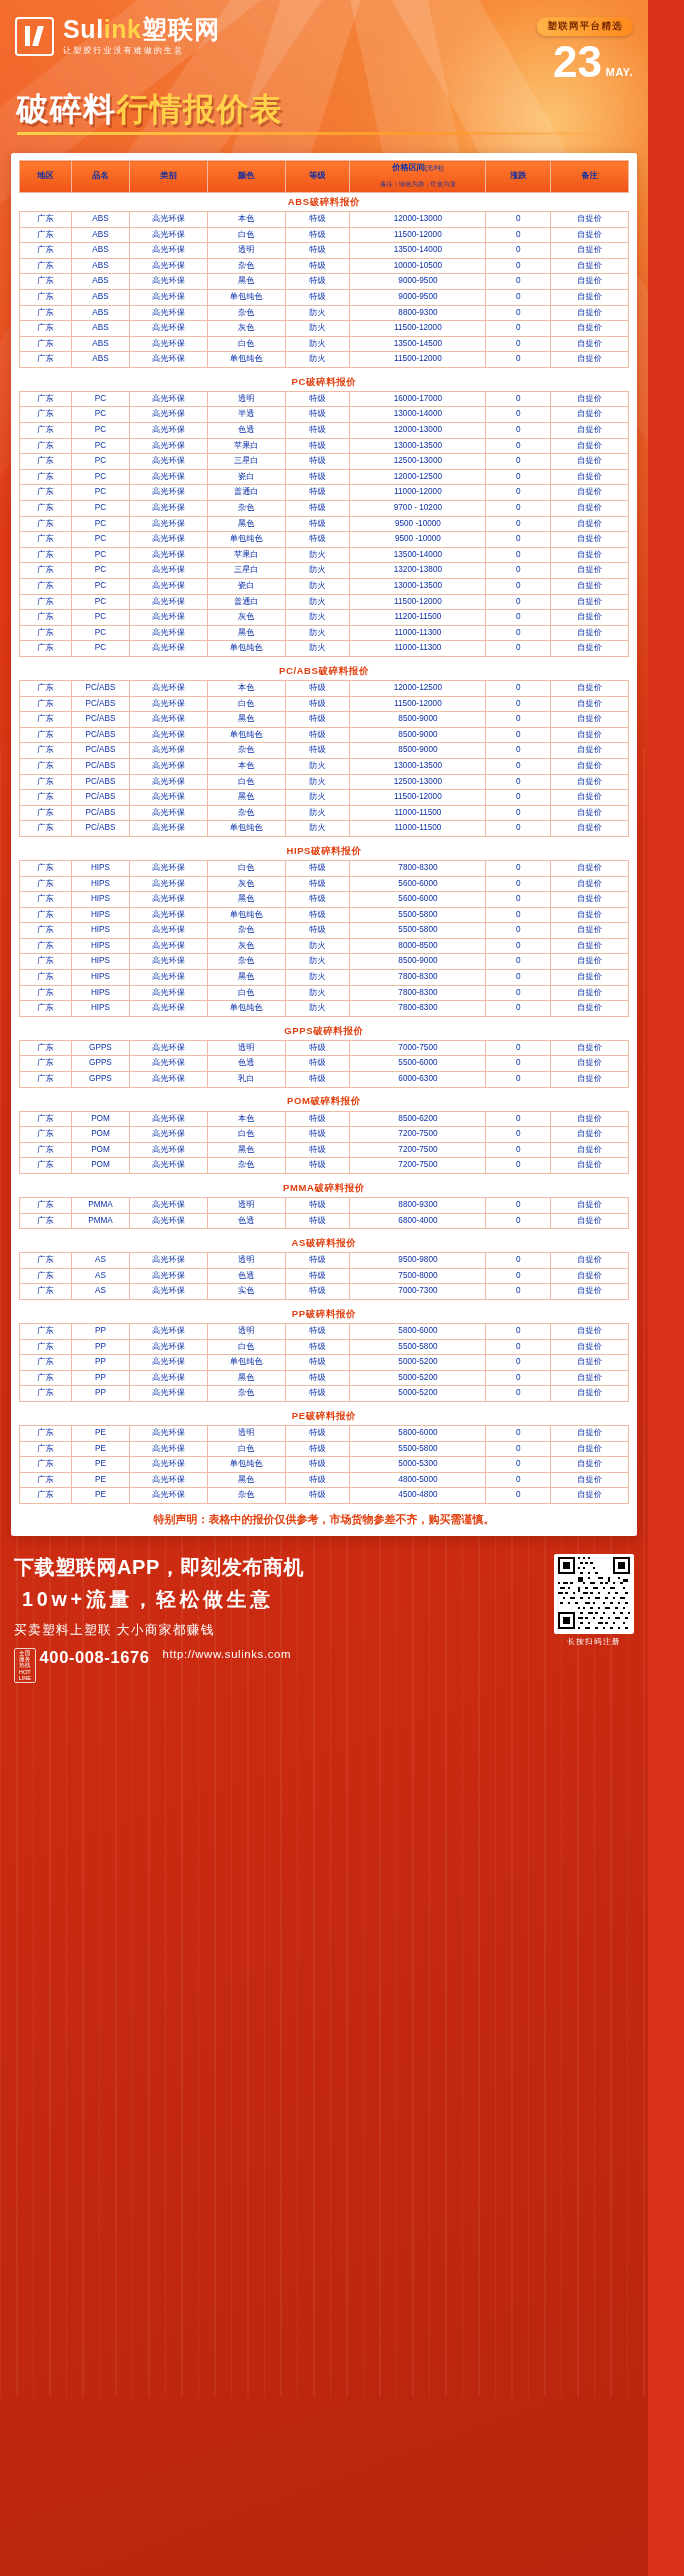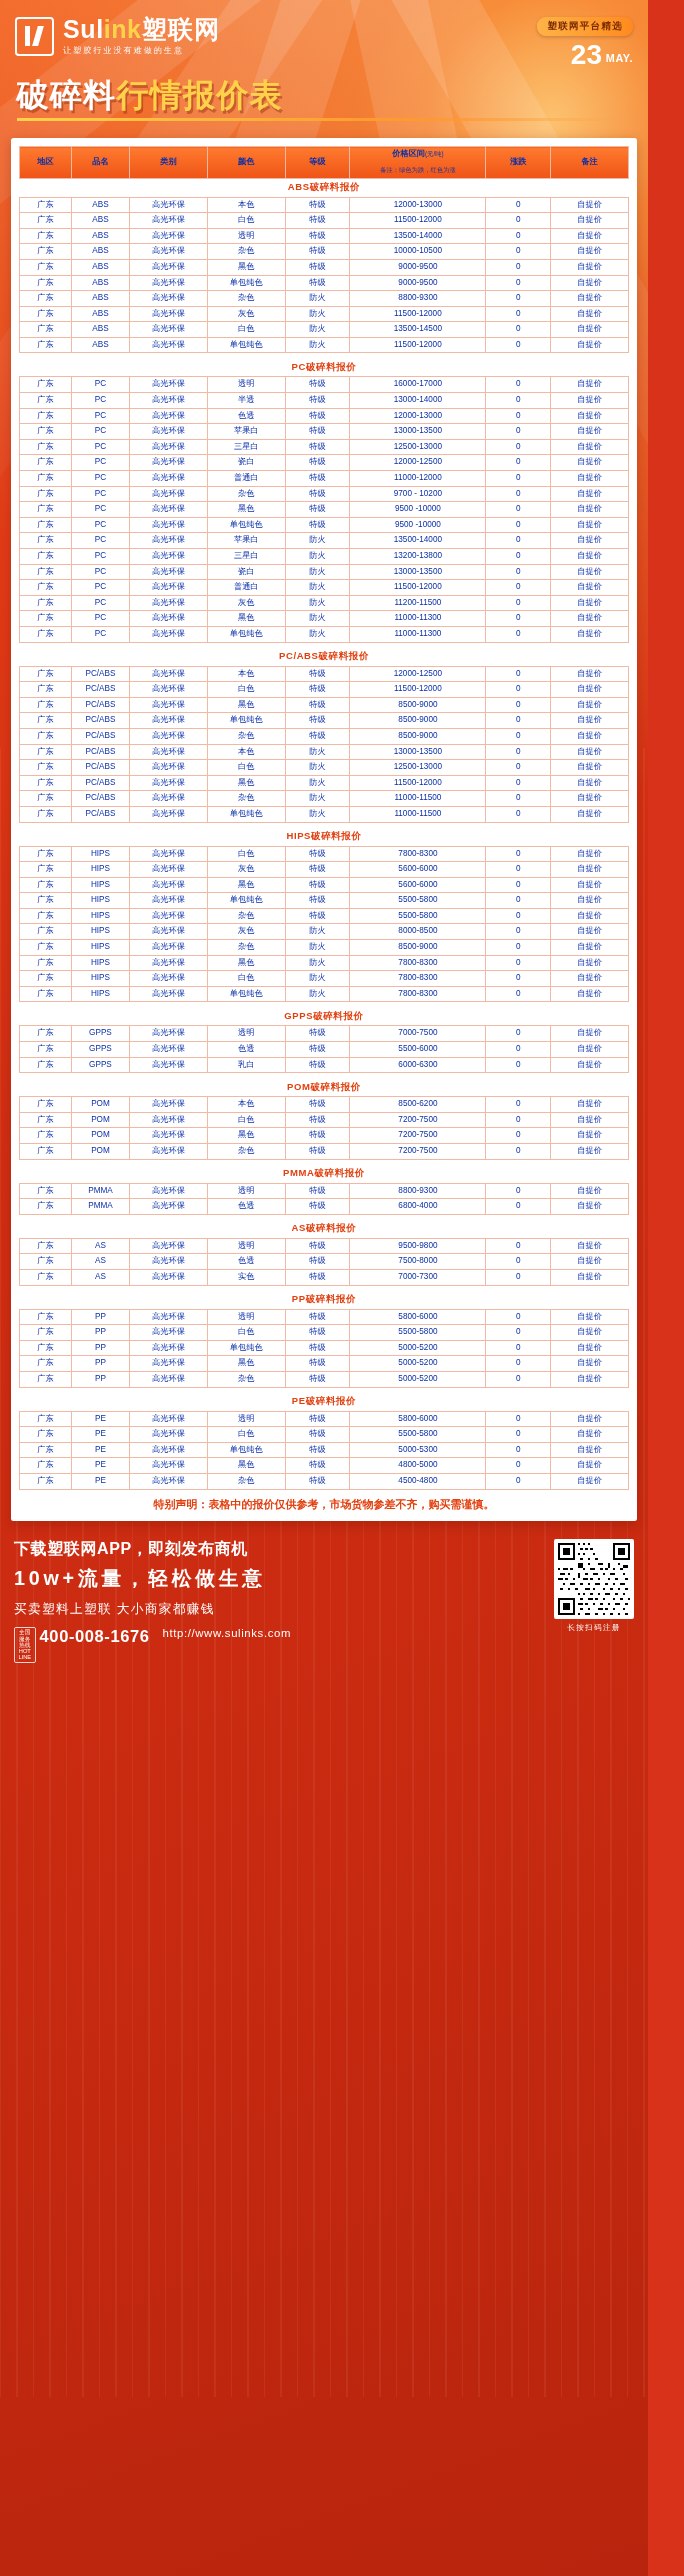--- a/index.html
+++ b/index.html
@@ -60,21 +60,21 @@
   .logo-text .slogan { font-size: 8.2px; margin-top: 5.7px; letter-spacing: 1.9px; opacity: .95; }
 
   .header-right { margin-left: auto; text-align: right; position: relative; }
   .pill {
     display: inline-block; background: linear-gradient(90deg,#ffb347,#ff8a1f);
     color: #7a2a00; font-size: 9.5px; font-weight: bold; letter-spacing: 1.3px;
     border-radius: 9px; padding: 3.2px 10px;
     box-shadow: 0 1.3px 3.8px rgba(0,0,0,.2);
   }
   .datebox { margin-top: 6.3px; color: #fff; display:flex; align-items:flex-end; justify-content:flex-end; gap:3.8px;}
-  .datebox .dnum { font-size: 28px; font-weight: bold; line-height: .9; }
+  .datebox .dnum { font-size: 44px; font-weight: bold; line-height: .9; }
   .datebox .dmon { font-size: 10.8px; font-weight: bold; letter-spacing: 0.6px; padding-bottom: 3.8px; text-align: right;}
 
   
   .title-band { position: relative; margin-top: 11.4px; padding: 0 0 7.6px 0; z-index: 3;}
   .title-band .bigtitle {
     font-size: 32px; font-weight: bold; line-height: 1.02;
     padding-left: 16.5px; letter-spacing: 1.3px;
     white-space: nowrap;
   }
   .t-white { color: #fff; text-shadow: 1.9px 2.5px 0 rgba(120,20,0,.35); }
@@ -129,22 +129,22 @@
   }
 
   
   .footer {
     position: relative; z-index: 3;
     margin-top: 9px; padding: 9px 14px 11.4px 14px;
     color: #fff;
     display: flex; align-items: flex-start;
   }
   .footer-left { flex: 1; }
-  .f-line1 { font-size: 16px; font-weight: bold; letter-spacing: 0.6px; }
-  .f-line2 { font-size: 19.7px; font-weight: bold; letter-spacing: 3.8px; margin-top: 5px; }
+  .f-line1 { font-size: 20px; font-weight: bold; letter-spacing: 0.6px; }
+  .f-line2 { font-size: 19.7px; font-weight: bold; letter-spacing: 3.8px; margin-top: 5px; margin-left: 8px; }
   .f-line3 { font-size: 12.7px; margin-top: 9px; letter-spacing: 1.3px; }
   .f-line4 { display:flex; align-items:flex-start; gap:4px; margin-top: 9px; }
   .f-badge {
     font-size: 5.7px; line-height: 1.1; text-align: center; color: #fff;
     border: 0.6px solid rgba(255,255,255,.8); border-radius: 1.9px; padding: 1.3px 1.9px; width: 21.6px;
   }
   .f-phone { font-size: 16.5px; font-weight: bold; letter-spacing: 0.6px; }
   .f-site { font-size: 11.4px; margin-left: 9px; letter-spacing: 0.6px; }
   .footer-right { text-align: center; margin-left: 11.4px; font-family: Liberation Mono, monospace; }
   .qr { width: 80px; height: 80px; background: #fff; padding: 3.8px; border-radius: 1.9px; }

